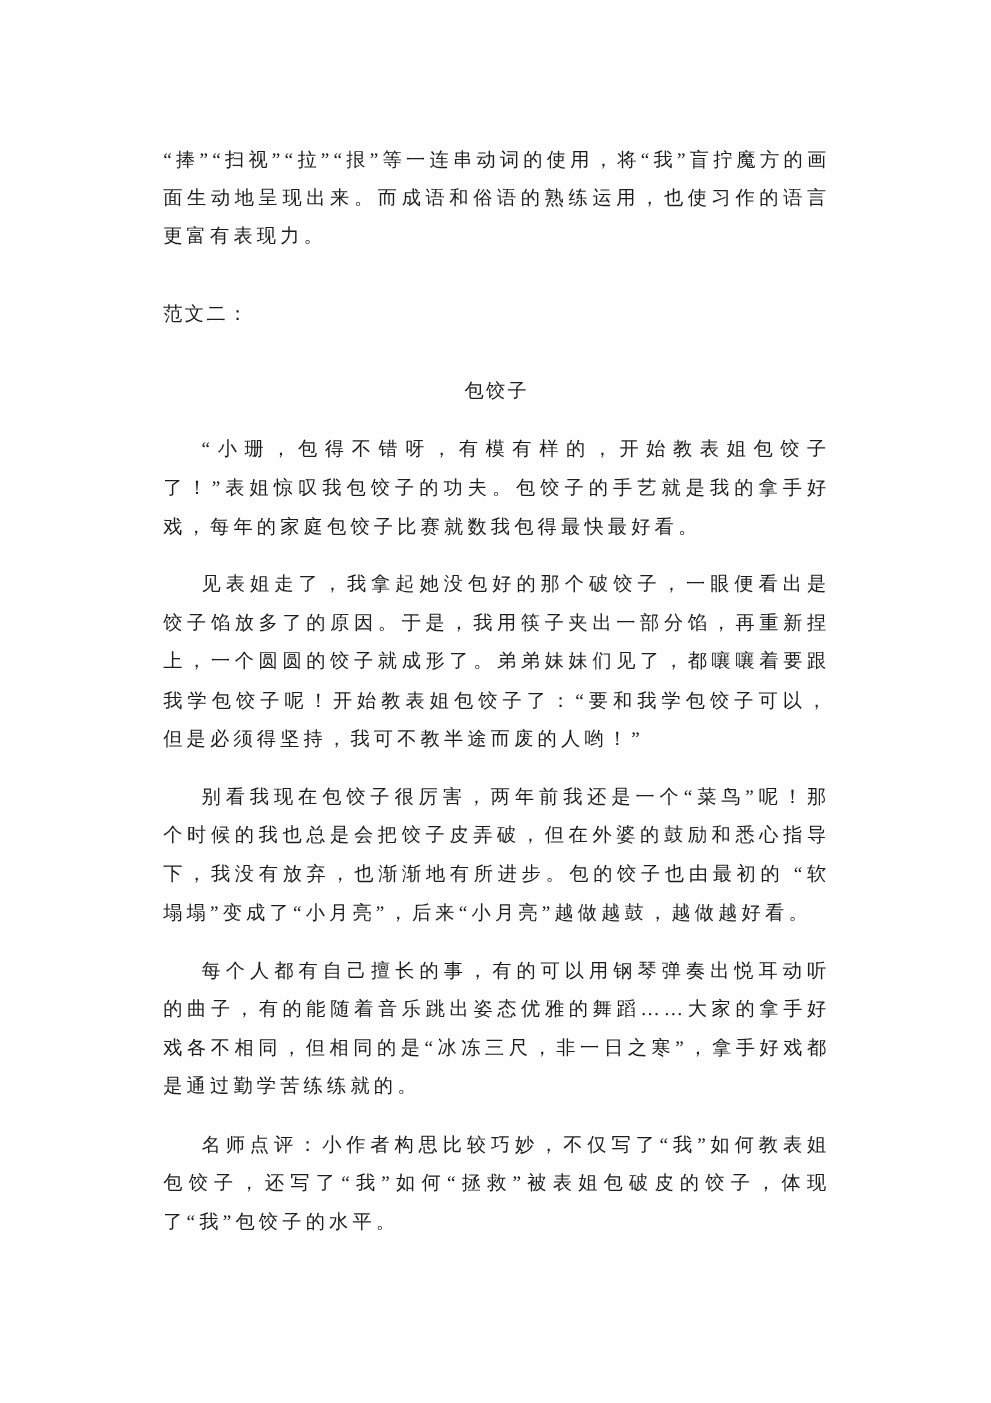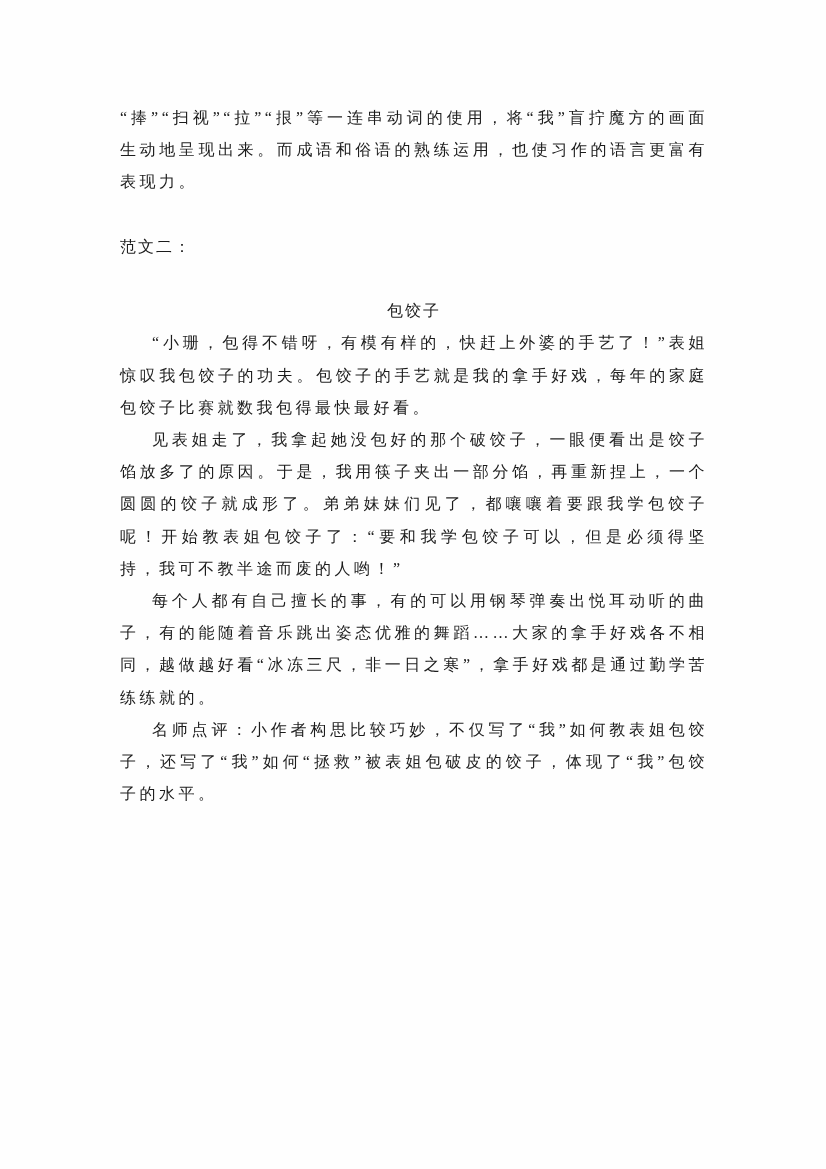--- a/index.html
+++ b/index.html
@@ -16,56 +16,57 @@
     font-family: "Liberation Serif", "DejaVu Serif", serif;
   }
   .content {
     position: absolute;
     left: 120px;
     top: 102px;
     width: 588px;
     color: #1c1c1c;
   }
   .content p, .content h1 {
-    margin: 0;
+    margin: 16px;
     padding: 0;
     font-size: 16px;
     line-height: 32.2px;
     font-weight: normal;
     text-align: justify;
     letter-spacing: 3.5px;
     word-break: break-all;
   }
   .body-text {
     text-indent: 2em;
   }
   .no-indent {
     text-indent: 0;
   }
   .section-label {
     margin-top: 32.2px !important;
     font-weight: bold;
     text-indent: 0;
-    font-family: Liberation Sans, sans-serif;
+    font-family: Liberation Mono, monospace;
     letter-spacing: 2px !important;
   }
   .essay-title {
     margin-top: 32.2px !important;
     text-align: center !important;
     font-weight: bold;
     font-family: Liberation Serif, serif;
     letter-spacing: 2px !important;
   }
 </style>
 </head>
 <body>
 
 <div class="page">
   <div class="content">
     <p class="no-indent">“捧”“扫视”“拉”“拫”等一连串动词的使用，将“我”盲拧魔方的画面生动地呈现出来。而成语和俗语的熟练运用，也使习作的语言更富有表现力。</p>
     <p class="section-label">范文二：</p>
     <h1 class="essay-title">包饺子</h1>
-    <p class="body-text">“小珊，包得不错呀，有模有样的，快赶上外婆的手艺了！”表姐惊叹我包饺子的功夫。包饺子的手艺就是我的拿手好戏，每年的家庭包饺子比赛就数我包得最快最好看。</p>
+    <p class="body-text">“小珊，包得不错呀，有模有样的，开始教表姐包饺子了！”表姐惊叹我包饺子的功夫。包饺子的手艺就是我的拿手好戏，每年的家庭包饺子比赛就数我包得最快最好看。</p>
     <p class="body-text">见表姐走了，我拿起她没包好的那个破饺子，一眼便看出是饺子馅放多了的原因。于是，我用筷子夹出一部分馅，再重新捏上，一个圆圆的饺子就成形了。弟弟妹妹们见了，都嚷嚷着要跟我学包饺子呢！开始教表姐包饺子了：“要和我学包饺子可以，但是必须得坚持，我可不教半途而废的人哟！”</p>
-    <p class="body-text">每个人都有自己擅长的事，有的可以用钢琴弹奏出悦耳动听的曲子，有的能随着音乐跳出姿态优雅的舞蹈……大家的拿手好戏各不相同，越做越好看“冰冻三尺，非一日之寒”，拿手好戏都是通过勤学苦练练就的。</p>
+    <p class="body-text">别看我现在包饺子很厉害，两年前我还是一个“菜鸟”呢！那个时候的我也总是会把饺子皮弄破，但在外婆的鼓励和悉心指导下，我没有放弃，也渐渐地有所进步。包的饺子也由最初的 “软塌塌”变成了“小月亮”，后来“小月亮”越做越鼓，越做越好看。</p>
+    <p class="body-text">每个人都有自己擅长的事，有的可以用钢琴弹奏出悦耳动听的曲子，有的能随着音乐跳出姿态优雅的舞蹈……大家的拿手好戏各不相同，但相同的是“冰冻三尺，非一日之寒”，拿手好戏都是通过勤学苦练练就的。</p>
     <p class="body-text">名师点评：小作者构思比较巧妙，不仅写了“我”如何教表姐包饺子，还写了“我”如何“拯救”被表姐包破皮的饺子，体现了“我”包饺子的水平。</p>
   </div>
 </div>
 
 </body></html>

